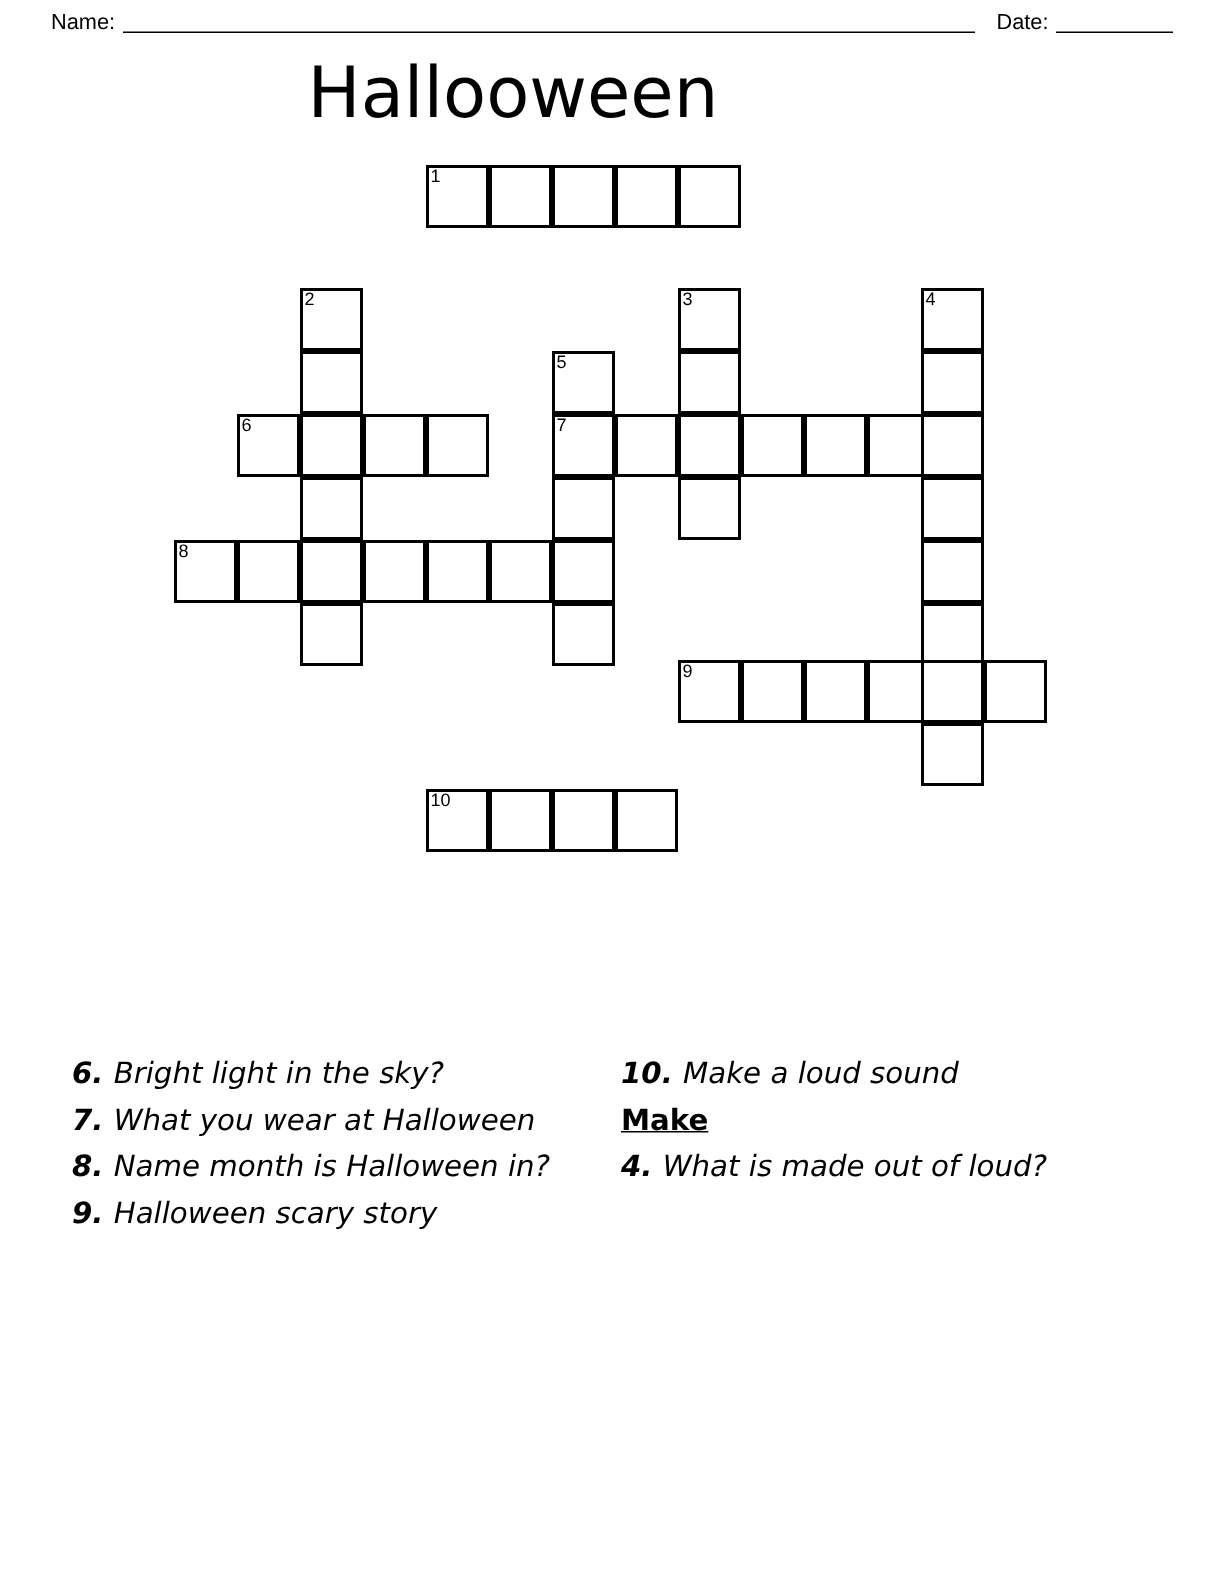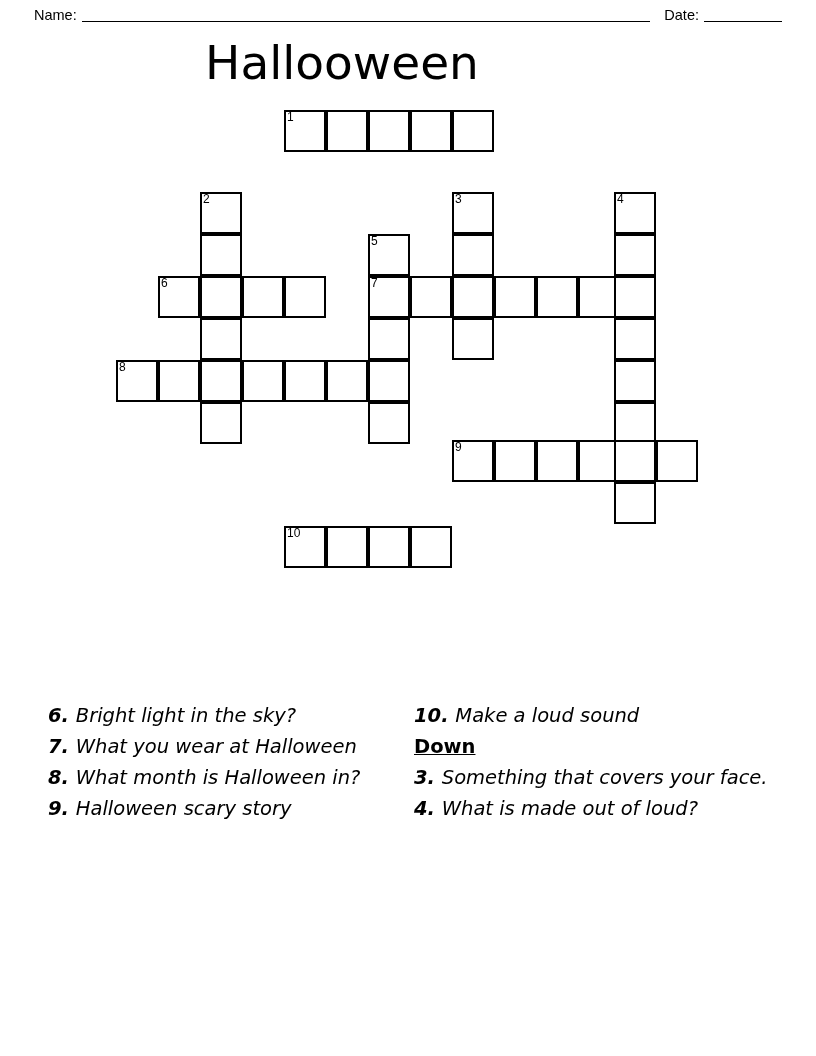--- a/index.html
+++ b/index.html
@@ -182,22 +182,21 @@
     </div>
     <div class="cell" style="left: 326px; top: 526px;"></div>
     <div class="cell" style="left: 368px; top: 526px;"></div>
     <div class="cell" style="left: 410px; top: 526px;"></div>
   </div>
 
 <div class="clues">
   <div class="clue-col left" id="clue-col-left">
       <span class="clue"><span class="cnum">6. </span><span class="ctext">Bright light in the sky?</span></span>
       <span class="clue"><span class="cnum">7. </span><span class="ctext">What you wear at Halloween</span></span>
-      <span class="clue"><span class="cnum">8. </span><span class="ctext">What month is Halloween in?</span></span>
+      <span class="clue"><span class="cnum">8. </span><span class="ctext">Name month is Halloween in?</span></span>
       <span class="clue"><span class="cnum">9. </span><span class="ctext">Halloween scary story</span></span>
     </div>
   <div class="clue-col right" id="clue-col-right">
       <span class="clue"><span class="cnum">10. </span><span class="ctext">Make a loud sound</span></span>
-      <span class="clue-heading">Down</span>
-      <span class="clue"><span class="cnum">3. </span><span class="ctext">Something that covers your face.</span></span>
+      <span class="clue-heading">Make</span>
       <span class="clue"><span class="cnum">4. </span><span class="ctext">What is made out of loud?</span></span>
     </div>
 </div>
 
 </body></html>

